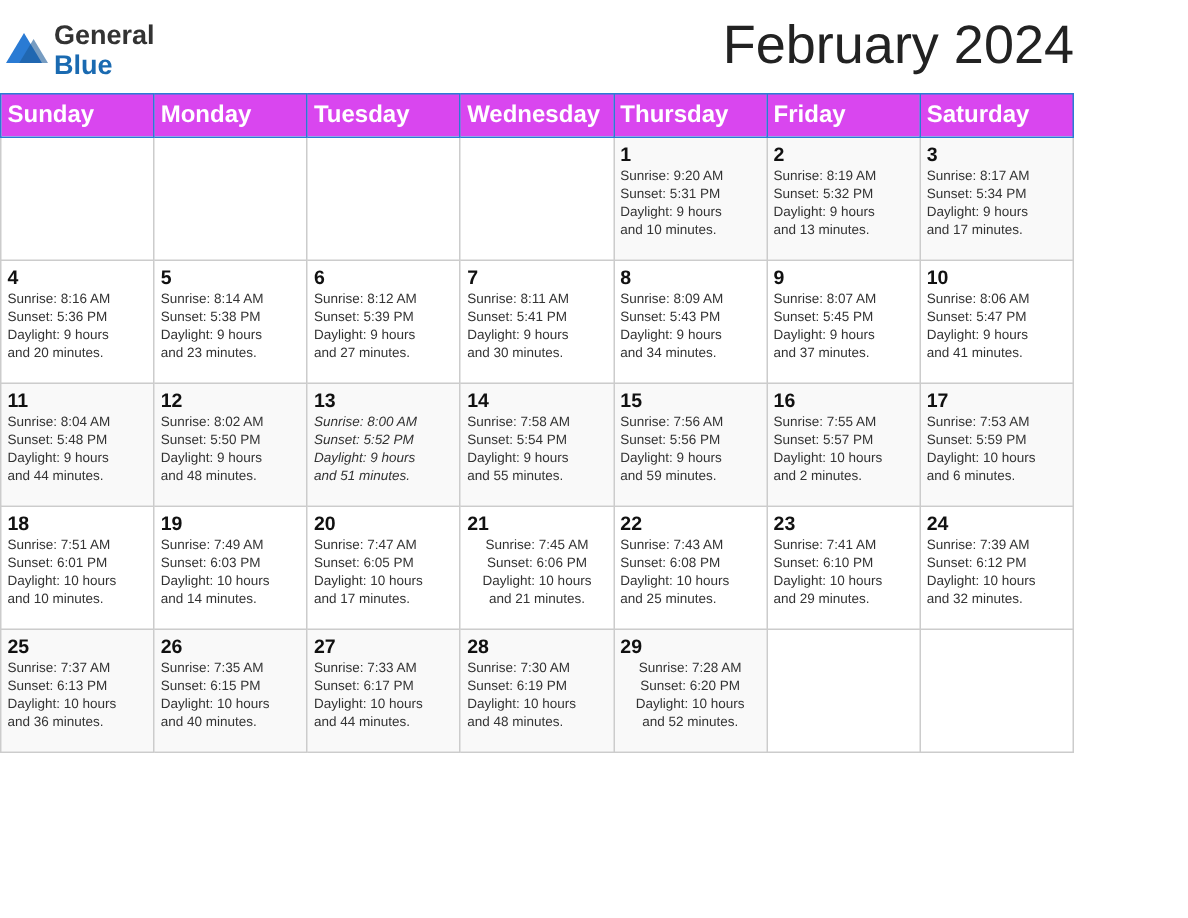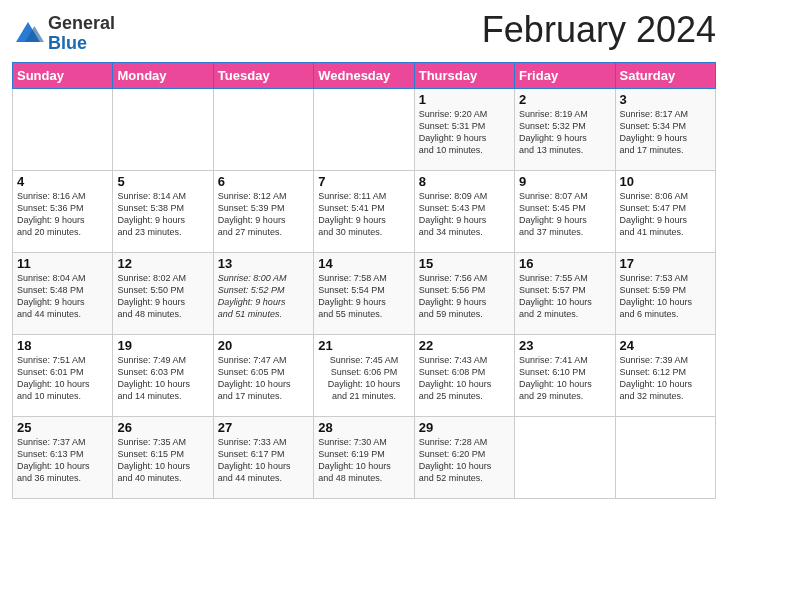--- a/index.html
+++ b/index.html
@@ -5,21 +5,21 @@
     * { box-sizing: border-box; margin: 0; padding: 0; }
     body {
       font-family: Arial, sans-serif;
       background: #fff;
       width: 792px;
       height: 612px;
       overflow: hidden;
     }
     .container {
       width: 728px;
-      padding: 10px 12px 8px 12px;
+      padding: 10px 12px 8px 0;
     }
     .header {
       display: flex;
       align-items: flex-start;
       justify-content: space-between;
       margin-bottom: 8px;
     }
     .logo {
       display: flex;
       align-items: center;
@@ -49,23 +49,23 @@
     .subtitle {
       font-size: 16px;
       color: #444;
     }
     table {
       width: 100%;
       border-collapse: collapse;
       table-layout: fixed;
     }
     thead tr th {
-      background: #ec4899;
+      background: #d946ef;
       color: #fff;
-      font-size: 13px;
+      font-size: 16px;
       font-weight: bold;
       padding: 5px 4px;
       text-align: left;
       border: 1px solid #2a7bd4;
     }
     tbody tr td {
       border: 1px solid #ccc;
       vertical-align: top;
       padding: 3px 4px;
       font-size: 9.5px;
@@ -329,21 +329,21 @@
           </td>
           <td>
             <span class="day-num">28</span>
             <div class="day-info" style="white-space: pre-line;">Sunrise: 7:30 AM
 Sunset: 6:19 PM
 Daylight: 10 hours
 and 48 minutes.</div>
           </td>
           <td>
             <span class="day-num">29</span>
-            <div class="day-info" style="white-space: pre-line;">Sunrise: 7:28 AM
+            <div class="day-info" style="white-space: pre-line; text-align: center;">Sunrise: 7:28 AM
 Sunset: 6:20 PM
 Daylight: 10 hours
 and 52 minutes.</div>
           </td>
           <td class="empty-cell"></td>
           <td class="empty-cell"></td>
         </tr>
       </tbody>
   </table>
 </div>

